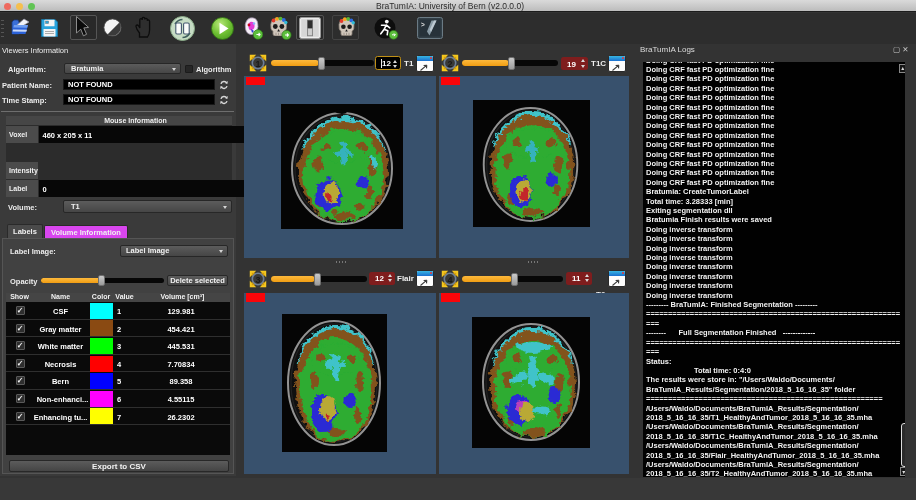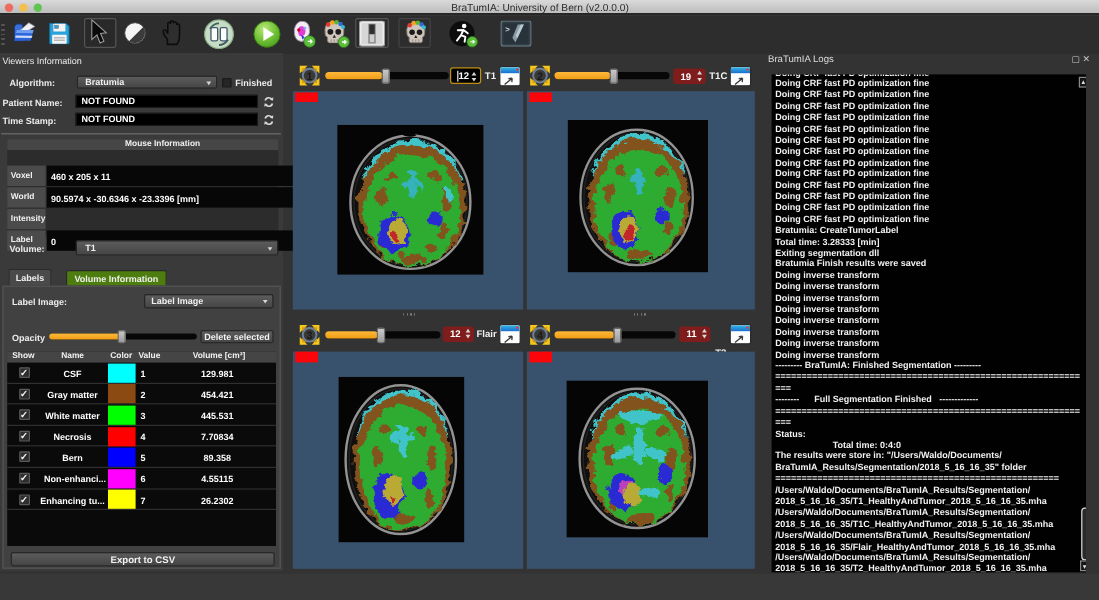--- a/index.html
+++ b/index.html
@@ -37,21 +37,21 @@
 .popbtn { position:absolute; width:18px; height:17px; background:#fdfdfd; border-radius:2px; overflow:hidden; border:1px solid #2a2a2a; }
 .popbtn .bar { position:absolute; left:0; top:0; right:0; height:4.5px; background:linear-gradient(#37b6e3,#1a6fd0); }
 .popbtn .dot { position:absolute; right:1.5px; top:1px; width:2px; height:2px; border-radius:50%; background:#e33; }
 .dots { position:absolute; height:2px; width:12px; background-image:repeating-linear-gradient(90deg,#777 0,#777 1px,transparent 1px,transparent 3px); }
 
 #logtitle { position:absolute; left:640px; top:45px; color:#dcdcdc; font-size:8px; }
 #logarea { position:absolute; left:643px; top:62px; width:262px; height:415px; background:#010101; overflow:hidden; }
 #logarea pre { position:absolute; left:3px; top:-6.5px; color:#f2f2f2; font-family:"Liberation Sans", sans-serif; font-size:7.5px; line-height:9.4px; font-weight:bold; }
 #statusbar { position:absolute; left:2px; top:516px; color:#f0f0f0; font-weight:bold; font-size:8px; }
 
-.mrow { position:absolute; left:0; width:254px;margin-top:12px; }
+.mrow { position:absolute; left:0; width:254px; }
 .mhead { position:absolute; background:#464646; color:#f0f0f0; font-weight:bold; text-align:center; }
 .mkey { position:absolute; left:0; background:#4b4b4b; color:#f0f0f0; font-weight:bold; font-size:7px; }
 .mval { position:absolute; left:32.5px; right:0; background:#070707; color:#fff; font-weight:bold; }
 
 .lthead { position:absolute; background:#454545; color:#f2f2f2; font-weight:bold; font-size:7px; text-align:center; }
 .ltname { position:absolute; color:#fff; font-weight:bold; font-size:7.5px; text-align:center; }
 .sw { position:absolute; }
 .ck { position:absolute; left:9.5px; top:4px; width:9px; height:9px; background:#2e2e2e; border:1px solid #5a5a5a; border-radius:1px; color:#f5f5f5; font-size:8px; line-height:8.5px; text-align:center; font-weight:bold; }
 .lrow { position:absolute; left:0; width:224px; height:17.6px; border-bottom:1px solid #2f2f2f; }
 .lrow .ltname { top:5px; }
@@ -174,21 +174,21 @@
     </svg>
   </div>
   <div id="leftpanel">
     <div class="lbl" style="left:2px;top:2px;font-weight:normal;">Viewers Information</div>
     <div class="lbl" style="left:8px;top:21px;">Algorithm:</div>
     <div class="combo" style="left:64px;top:19px;width:117px;height:11px;">
         <span style="padding-left:6px;">Bratumia</span>
         <span class="arr"></span>
       </div>
     <div class="chk" style="left:185px;top:20.5px;width:8px;height:8px;"></div>
-    <div class="lbl" style="left:196px;top:21px;">Finished</div>
+    <div class="lbl" style="left:196px;top:21px;">Algorithm</div>
     <div class="lbl" style="left:2px;top:37px;">Patient Name:</div>
     <div class="binput" style="left:63px;top:35px;width:152px;height:11px;">
         <span style="padding-left:4px;">NOT FOUND</span>
       </div>
     <svg class="abs" style="left:219px;top:36px;" width="10" height="10" viewBox="0 0 10 10">
         <path d="M2 3.8 A3.1 3.1 0 0 1 7.8 3.2" fill="none" stroke="#d8d8d8" stroke-width="1.4"></path>
         <path d="M8 6.2 A3.1 3.1 0 0 1 2.2 6.8" fill="none" stroke="#d8d8d8" stroke-width="1.4"></path>
         <path d="M8.8 1 L8.4 4 L5.9 2.9 Z" fill="#d8d8d8"></path>
         <path d="M1.2 9 L1.6 6 L4.1 7.1 Z" fill="#d8d8d8"></path>
       </svg>
@@ -207,28 +207,20 @@
     <div class="abs" style="left:6px;top:72px;width:226px;height:81px;background:#2c2c2c;">
       <div class="mhead" style="left:0;top:0;width:226px;height:9px;font-size:7px;line-height:9px;padding-left:33px;">Mouse Information</div>
       <div class="mrow" style="top:10px;height:16.5px;">
           <div class="mkey" style="width:32px;height:16.5px;">
             <span style="position:absolute;left:3px;top:5px;">Voxel</span>
           </div>
           <div class="mval" style="height:16.5px;">
             <span style="position:absolute;left:4px;top:5px;">460 x 205 x 11</span>
           </div>
         </div>
-      <div class="mrow" style="top:28px;height:16.5px;">
-          <div class="mkey" style="width:32px;height:16.5px;">
-            <span style="position:absolute;left:3px;top:5px;">World</span>
-          </div>
-          <div class="mval" style="height:16.5px;">
-            <span style="position:absolute;left:4px;top:5px;">90.5974 x -30.6346 x -23.3396 [mm]</span>
-          </div>
-        </div>
       <div class="mrow" style="top:46px;height:16.5px;">
           <div class="mkey" style="width:32px;height:16.5px;">
             <span style="position:absolute;left:3px;top:5px;">Intensity</span>
           </div>
         </div>
       <div class="mrow" style="top:64px;height:16.5px;">
           <div class="mkey" style="width:32px;height:16.5px;">
             <span style="position:absolute;left:3px;top:5px;">Label</span>
           </div>
           <div class="mval" style="height:16.5px;">
@@ -236,21 +228,21 @@
           </div>
         </div>
     </div>
     <div class="lbl" style="left:8px;top:159px;">Volume:</div>
     <div class="combo" style="left:63px;top:156px;width:169px;height:13px;">
         <span style="padding-left:7px;">T1</span>
         <span class="arr"></span>
       </div>
 
     <div class="tab" style="left:7px;top:180px;width:36px;height:14px;background:#4a4a4a;line-height:14px;z-index:2;">Labels</div>
-    <div class="tab" style="left:55px;top:181px;width:84px;height:13px;background:#4d7c0f;line-height:13px;">Volume Information</div>
+    <div class="tab" style="left:44px;top:181px;width:84px;height:13px;background:#d946ef;line-height:13px;">Volume Information</div>
     <div class="abs" style="left:2px;top:193.5px;width:232px;height:236px;background:#414141;border:1px solid #555;"></div>
     <div class="lbl" style="left:10px;top:203px;">Label Image:</div>
     <div class="combo" style="left:120px;top:200.5px;width:108px;height:12px;">
         <span style="padding-left:5px;">Label Image</span>
         <span class="arr"></span>
       </div>
     <div class="lbl" style="left:10px;top:233px;">Opacity</div>
     <div class="slider" style="left:41px;top:233.5px;width:123px;height:5px;">
         <div class="fill" style="width:60px;height:5px;"></div>
         <div class="handle" style="left:57px;top:-3px;width:7px;height:11px;"></div>

